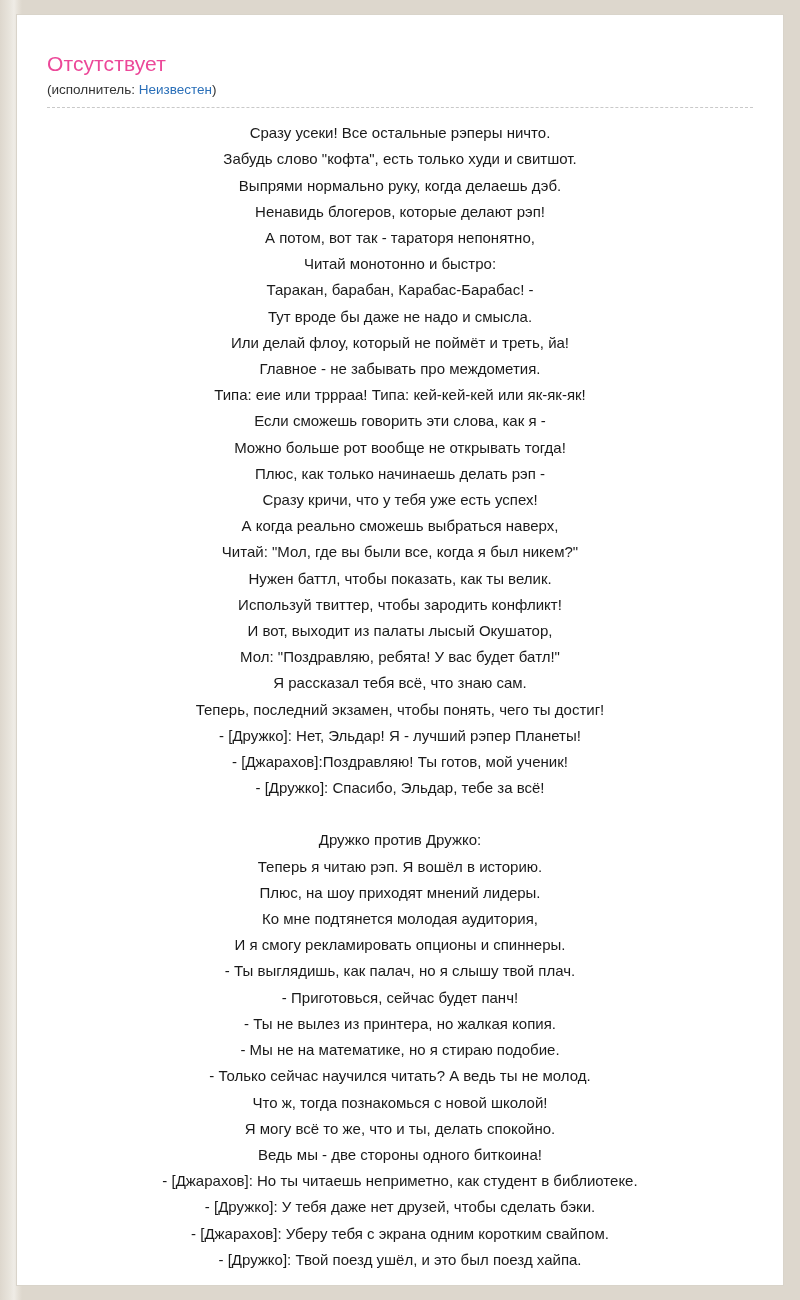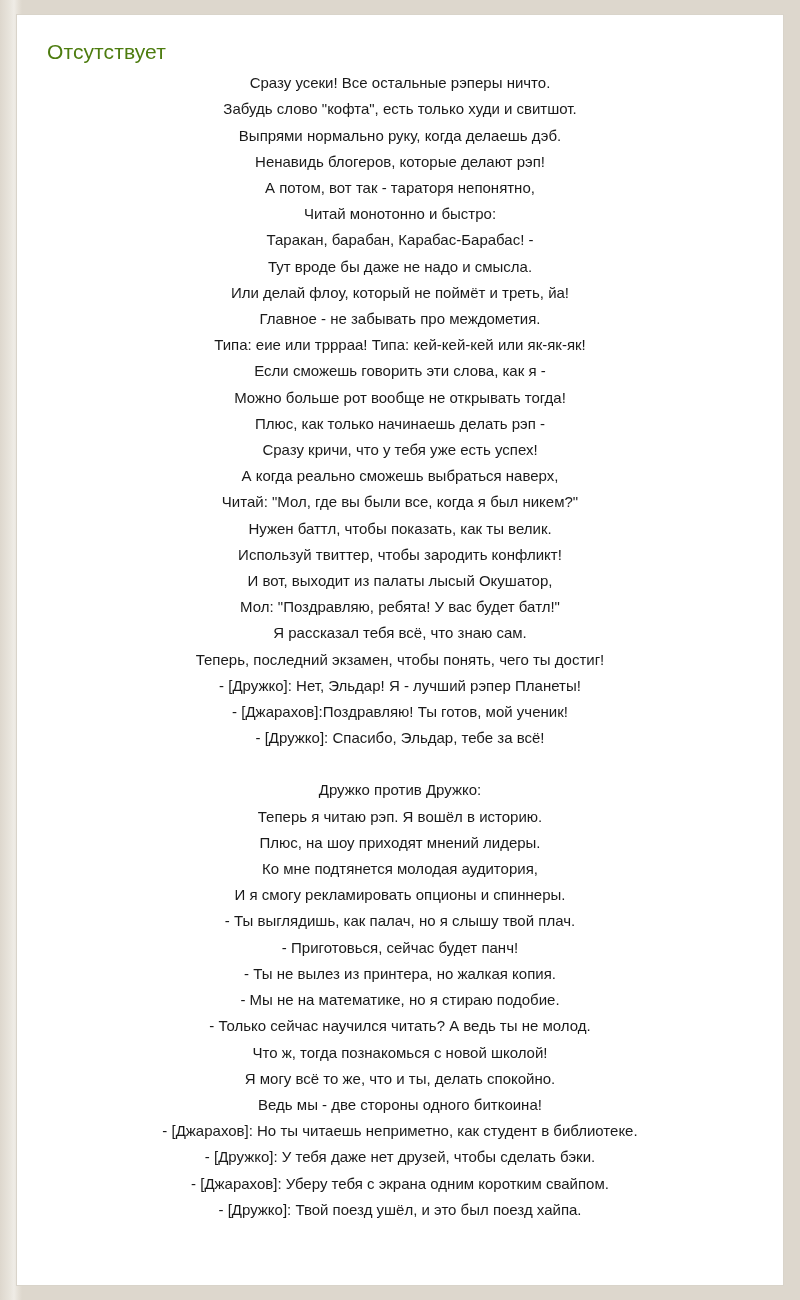--- a/index.html
+++ b/index.html
@@ -28,25 +28,25 @@
     width: 100%;
     height: 100%;
     box-sizing: border-box;
     background: #ffffff;
     border: 1px solid #d9d4ca;
     box-shadow: 0 0 0 1px rgba(255,255,255,0.8) inset;
     padding: 24px 30px 20px 30px;
     overflow: hidden;
   }
   .song-title {
-    color: #4d7c0f;
+    color: #ec4899;
     font-size: 21px;
     font-weight: normal;
     line-height: 1.2;
-    margin: 0 0 6px 0;
+    margin: 12px 0 6px 0;
     letter-spacing: 0.1px;
   }
   .artist-line {
     font-size: 13.5px;
     color: #333333;
     padding-bottom: 10px;
     border-bottom: 1px dashed #c9c9c9;
     margin-bottom: 12px;
   }
   .artist-line a {
@@ -70,17 +70,20 @@
   }
 </style>
 </head>
 <body>
 
 <div class="page">
   <div class="sheet">
 
     <h1 class="song-title">Отсутствует</h1>
 
+    <div class="artist-line">
+      <span>(исполнитель: </span><a href="#">Неизвестен</a><span>)</span>
+    </div>
 
     <div class="lyrics" id="lyrics-body"><span class="line">Сразу усеки! Все остальные рэперы ничто.</span><span class="line">Забудь слово "кофта", есть только худи и свитшот.</span><span class="line">Выпрями нормально руку, когда делаешь дэб.</span><span class="line">Ненавидь блогеров, которые делают рэп!</span><span class="line">А потом, вот так - тараторя непонятно,</span><span class="line">Читай монотонно и быстро:</span><span class="line">Таракан, барабан, Карабас-Барабас! -</span><span class="line">Тут вроде бы даже не надо и смысла.</span><span class="line">Или делай флоу, который не поймёт и треть, йа!</span><span class="line">Главное - не забывать про междометия.</span><span class="line">Типа: еие или тррраа! Типа: кей-кей-кей или як-як-як!</span><span class="line">Если сможешь говорить эти слова, как я -</span><span class="line">Можно больше рот вообще не открывать тогда!</span><span class="line">Плюс, как только начинаешь делать рэп -</span><span class="line">Сразу кричи, что у тебя уже есть успех!</span><span class="line">А когда реально сможешь выбраться наверх,</span><span class="line">Читай: "Мол, где вы были все, когда я был никем?"</span><span class="line">Нужен баттл, чтобы показать, как ты велик.</span><span class="line">Используй твиттер, чтобы зародить конфликт!</span><span class="line">И вот, выходит из палаты лысый Окушатор,</span><span class="line">Мол: "Поздравляю, ребята! У вас будет батл!"</span><span class="line">Я рассказал тебя всё, что знаю сам.</span><span class="line">Теперь, последний экзамен, чтобы понять, чего ты достиг!</span><span class="line">- [Дружко]: Нет, Эльдар! Я - лучший рэпер Планеты!</span><span class="line">- [Джарахов]:Поздравляю! Ты готов, мой ученик!</span><span class="line">- [Дружко]: Спасибо, Эльдар, тебе за всё!</span><span class="blank"></span><span class="line">Дружко против Дружко:</span><span class="line">Теперь я читаю рэп. Я вошёл в историю.</span><span class="line">Плюс, на шоу приходят мнений лидеры.</span><span class="line">Ко мне подтянется молодая аудитория,</span><span class="line">И я смогу рекламировать опционы и спиннеры.</span><span class="line">- Ты выглядишь, как палач, но я слышу твой плач.</span><span class="line">- Приготовься, сейчас будет панч!</span><span class="line">- Ты не вылез из принтера, но жалкая копия.</span><span class="line">- Мы не на математике, но я стираю подобие.</span><span class="line">- Только сейчас научился читать? А ведь ты не молод.</span><span class="line">Что ж, тогда познакомься с новой школой!</span><span class="line">Я могу всё то же, что и ты, делать спокойно.</span><span class="line">Ведь мы - две стороны одного биткоина!</span><span class="line">- [Джарахов]: Но ты читаешь неприметно, как студент в библиотеке.</span><span class="line">- [Дружко]: У тебя даже нет друзей, чтобы сделать бэки.</span><span class="line">- [Джарахов]: Уберу тебя с экрана одним коротким свайпом.</span><span class="line">- [Дружко]: Твой поезд ушёл, и это был поезд хайпа.</span></div>
 
   </div>
 </div>
 
 </body></html>

